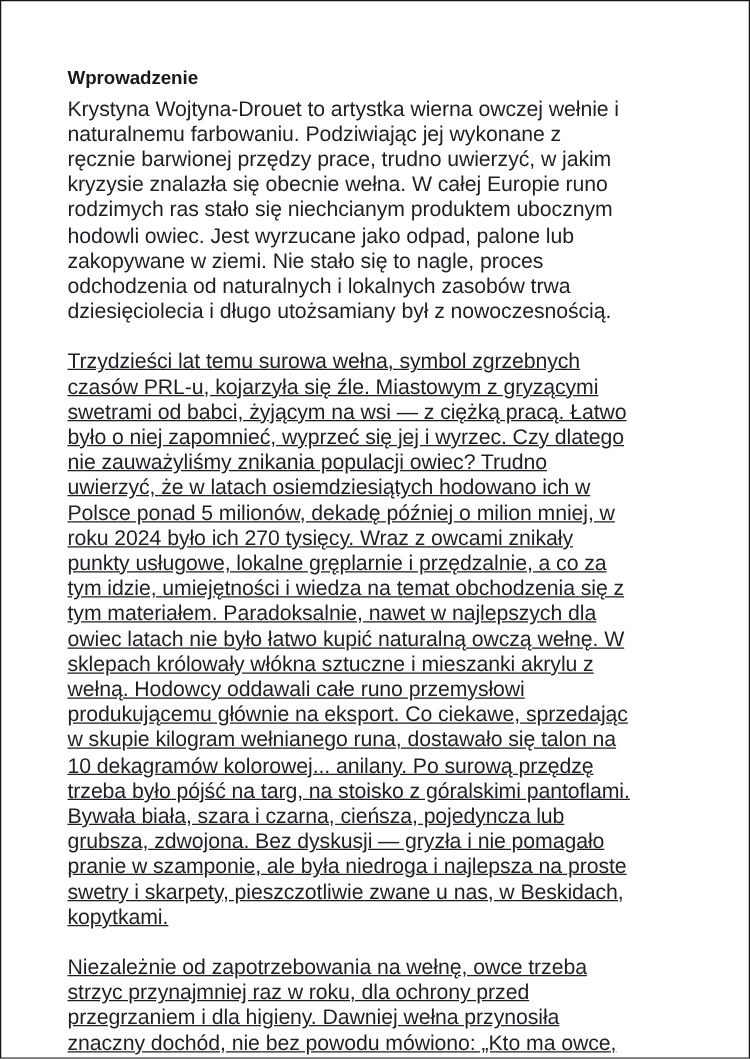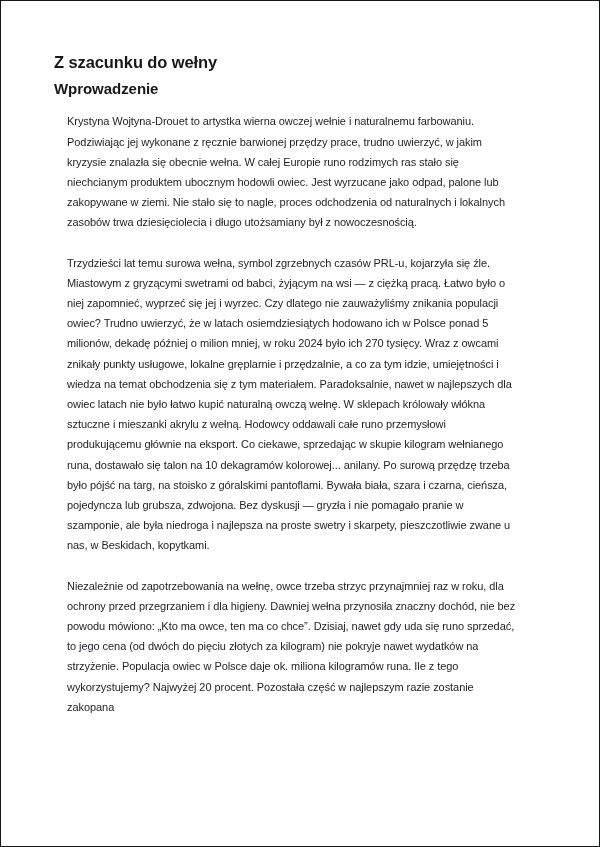--- a/index.html
+++ b/index.html
@@ -45,42 +45,42 @@
   }
   .section-heading {
     font-size: 15px;
     font-weight: bold;
     color: #16181c;
     margin: 0 0 5px 0;
     line-height: 1.3;
     letter-spacing: -0.05px;
   }
   .body-text {
-    font-size: 11px;
+    font-size: 17px;
     color: #1d1f24;
     line-height: 20.2px;
-    margin: 13px;
+    margin: 0;
     letter-spacing: -0.06px;
     text-align: left;
     max-width: 452px;
   }
   .body-text + .body-text {
     margin-top: 20px;
+    text-decoration: underline;
   }
   .para-gap-large {
     margin-top: 20px;
   }
 </style>
 </head>
 <body>
 
 <div class="page">
   <div class="page-inner">
 
-    <h1 class="doc-title">Z szacunku do wełny</h1>
 
 
     <h2 class="section-heading">Wprowadzenie</h2>
 
     <p class="body-text">Krystyna Wojtyna-Drouet to artystka wierna owczej wełnie i naturalnemu farbowaniu. Podziwiając jej wykonane z ręcznie barwionej przędzy prace, trudno uwierzyć, w jakim kryzysie znalazła się obecnie wełna. W całej Europie runo rodzimych ras stało się niechcianym produktem ubocznym hodowli owiec. Jest wyrzucane jako odpad, palone lub zakopywane w ziemi. Nie stało się to nagle, proces odchodzenia od naturalnych i lokalnych zasobów trwa dziesięciolecia i długo utożsamiany był z nowoczesnością.</p>
 
     <p class="body-text para-gap-large">Trzydzieści lat temu surowa wełna, symbol zgrzebnych czasów PRL-u, kojarzyła się źle. Miastowym z gryzącymi swetrami od babci, żyjącym na wsi — z ciężką pracą. Łatwo było o niej zapomnieć, wyprzeć się jej i wyrzec. Czy dlatego nie zauważyliśmy znikania populacji owiec? Trudno uwierzyć, że w latach osiemdziesiątych hodowano ich w Polsce ponad 5 milionów, dekadę później o milion mniej, w roku 2024 było ich 270 tysięcy. Wraz z owcami znikały punkty usługowe, lokalne gręplarnie i przędzalnie, a co za tym idzie, umiejętności i wiedza na temat obchodzenia się z tym materiałem. Paradoksalnie, nawet w najlepszych dla owiec latach nie było łatwo kupić naturalną owczą wełnę. W sklepach królowały włókna sztuczne i mieszanki akrylu z wełną. Hodowcy oddawali całe runo przemysłowi produkującemu głównie na eksport. Co ciekawe, sprzedając w skupie kilogram wełnianego runa, dostawało się talon na 10 dekagramów kolorowej... anilany. Po surową przędzę trzeba było pójść na targ, na stoisko z góralskimi pantoflami. Bywała biała, szara i czarna, cieńsza, pojedyncza lub grubsza, zdwojona. Bez dyskusji — gryzła i nie pomagało pranie w szamponie, ale była niedroga i najlepsza na proste swetry i skarpety, pieszczotliwie zwane u nas, w Beskidach, kopytkami.</p>
 
     <p class="body-text para-gap-large">Niezależnie od zapotrzebowania na wełnę, owce trzeba strzyc przynajmniej raz w roku, dla ochrony przed przegrzaniem i dla higieny. Dawniej wełna przynosiła znaczny dochód, nie bez powodu mówiono: „Kto ma owce, ten ma co chce”. Dzisiaj, nawet gdy uda się runo sprzedać, to jego cena (od dwóch do pięciu złotych za kilogram) nie pokryje nawet wydatków na strzyżenie. Populacja owiec w Polsce daje ok. miliona kilogramów runa. Ile z tego wykorzystujemy? Najwyżej 20 procent. Pozostała część w najlepszym razie zostanie zakopana</p>
 

